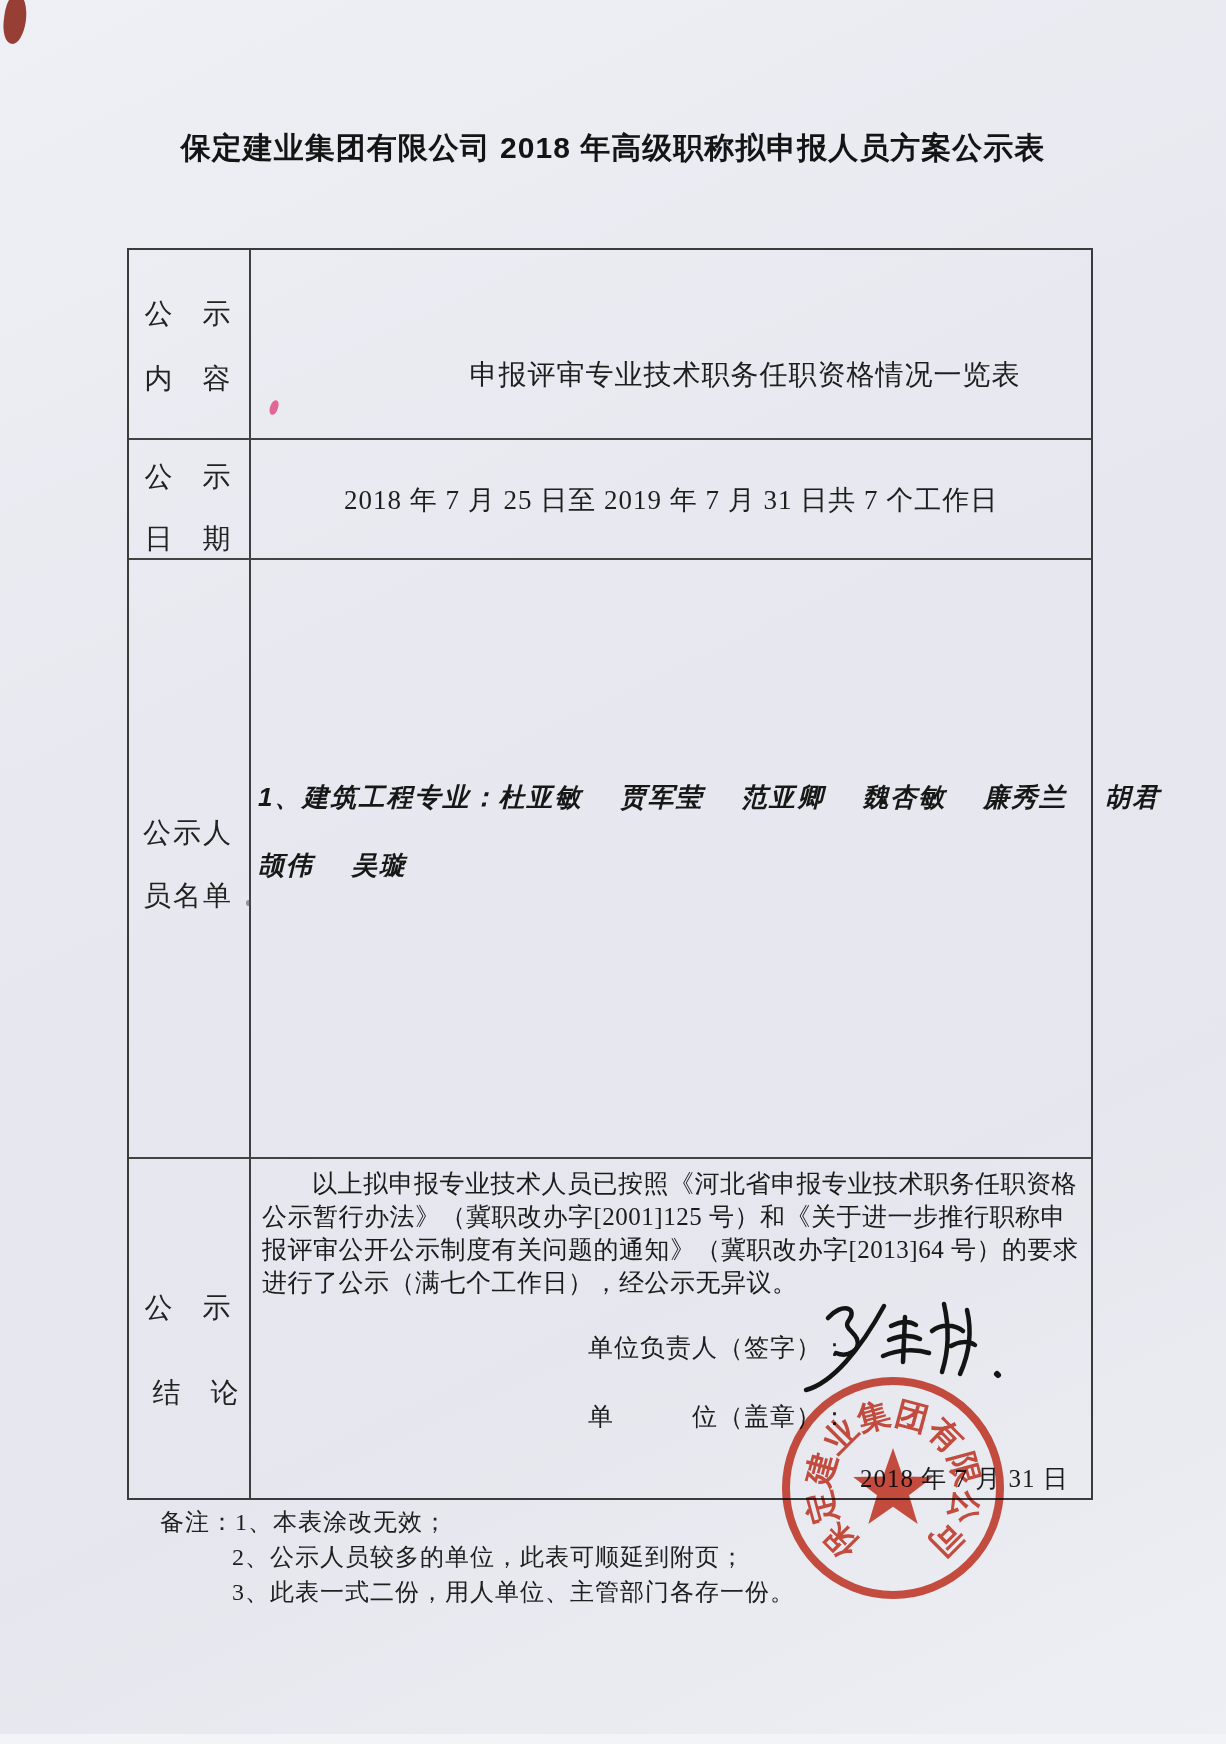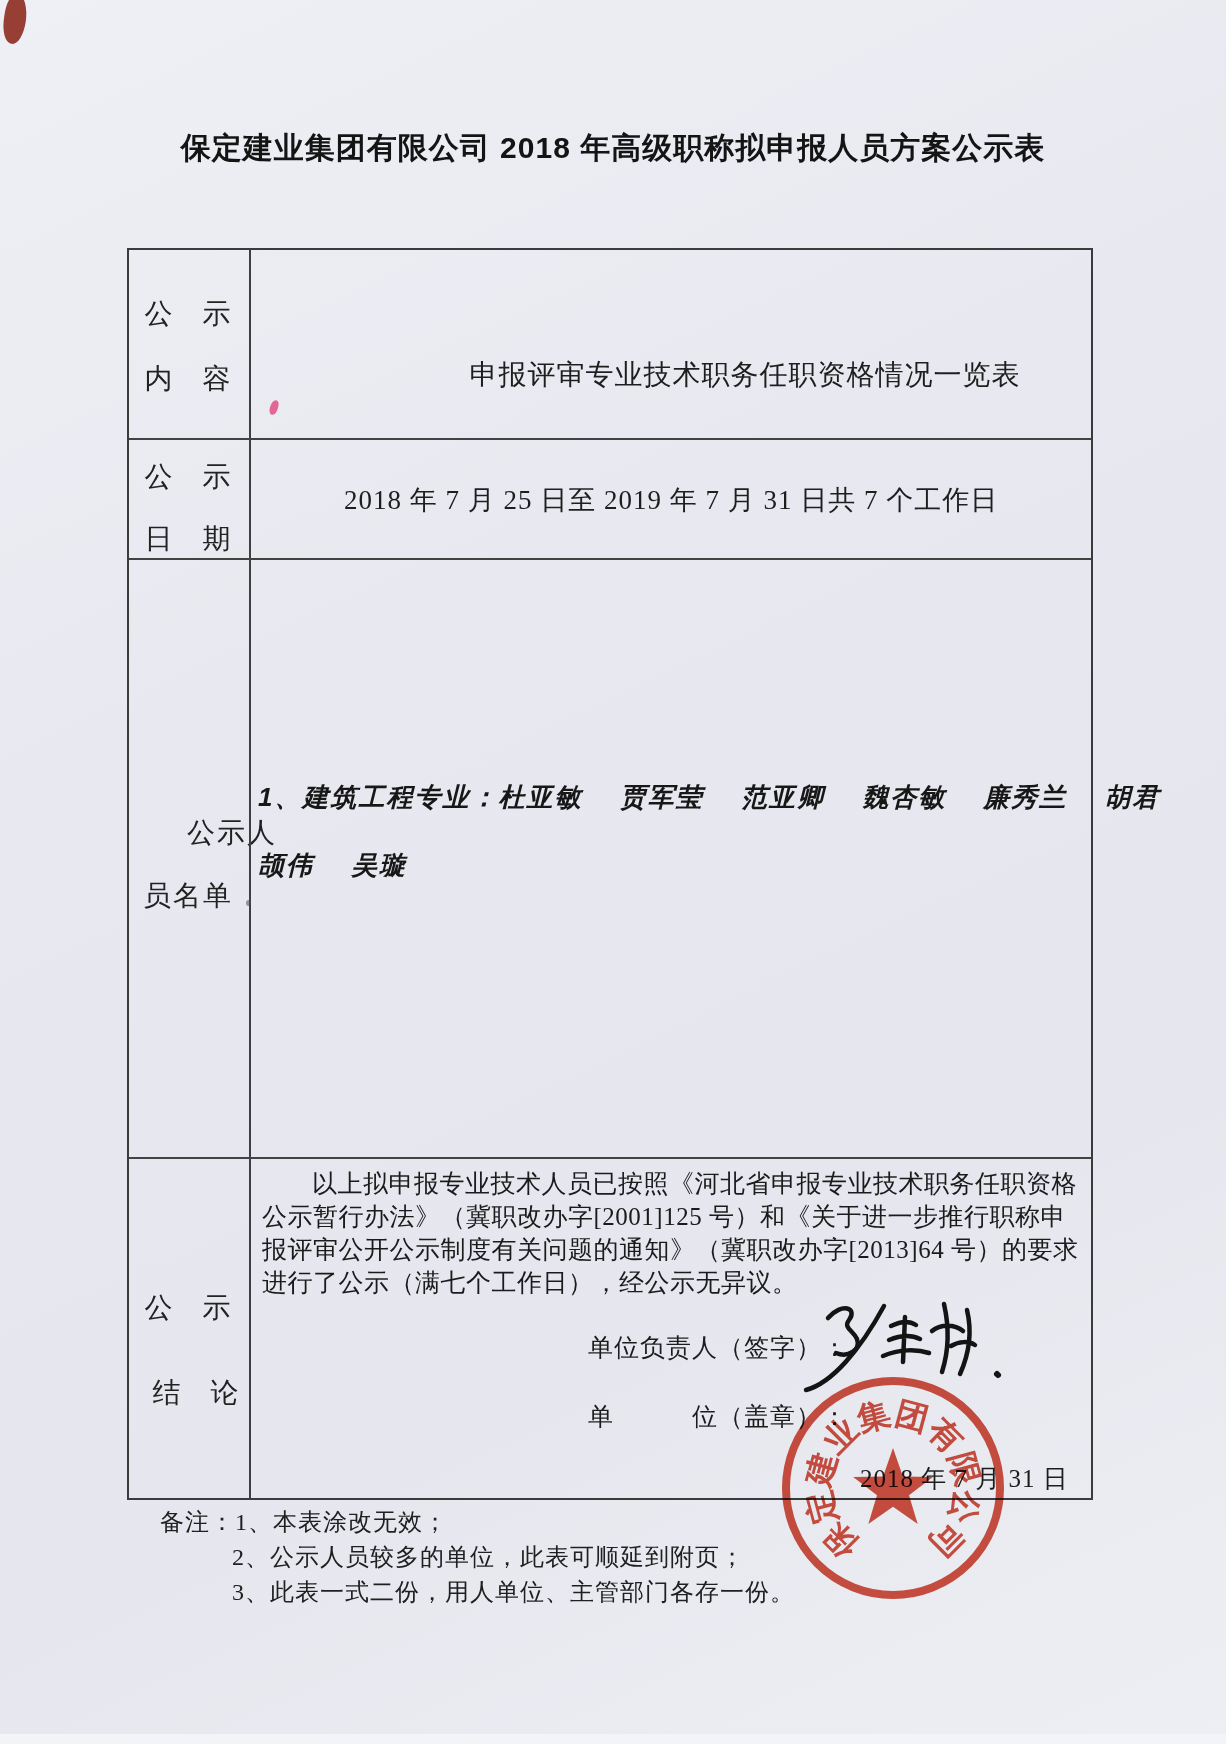--- a/index.html
+++ b/index.html
@@ -78,21 +78,21 @@
 
   <div class="t hdr" style="top:295px;">公　示</div>
   <div class="t hdr" style="top:360px;">内　容</div>
   <div class="t cell-text" style="left:252px;width:986px;top:356px;text-align:center;">申报评审专业技术职务任职资格情况一览表</div>
   <div class="pinkmark"></div>
 
   <div class="t hdr" style="top:458px;">公　示</div>
   <div class="t hdr" style="top:520px;">日　期</div>
   <div class="t cell-text" style="left:344px;top:482px;font-size:27px;">2018 年 7 月 25 日至 2019 年 7 月 31 日共 7 个工作日</div>
 
-  <div class="t hdr" style="top:814px;letter-spacing:2px;padding-left:44px;">公示人</div>
+  <div class="t hdr" style="top:814px;letter-spacing:2px;">公示人</div>
   <div class="t hdr" style="top:877px;letter-spacing:2px;">员名单</div>
   <div class="t names" style="left:258px;top:780px;">1、建筑工程专业：杜亚敏　 贾军莹　 范亚卿　 魏杏敏　 廉秀兰　 胡君</div>
   <div class="t names" style="left:258px;top:848px;">颉伟　 吴璇</div>
   <div class="inkdot"></div>
 
   <div class="t hdr" style="top:1289px;">公　示</div>
   <div class="t hdr" style="top:1374px;margin-left:8px;">结　论</div>
   <div class="para">以上拟申报专业技术人员已按照《河北省申报专业技术职务任职资格公示暂行办法》（冀职改办字[2001]125 号）和《关于进一步推行职称申报评审公开公示制度有关问题的通知》（冀职改办字[2013]64 号）的要求进行了公示（满七个工作日），经公示无异议。</div>
 
   <div class="t small" style="left:588px;top:1331px;">单位负责人（签字）：</div>

